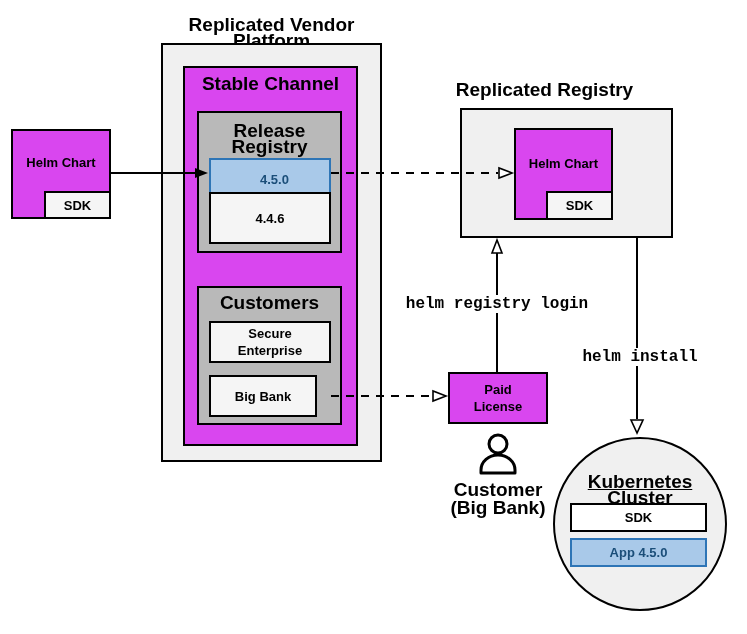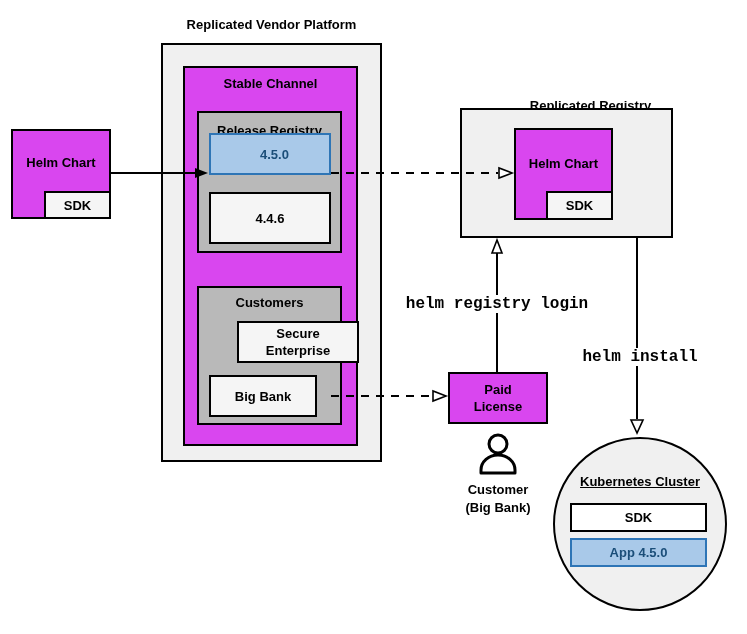--- a/index.html
+++ b/index.html
@@ -6,46 +6,46 @@
     --accent-fill:#a9c9e9;
     --accent-border:#2e75b6;
     --accent-text:#1b4e79;
   }
   html,body{margin:0;padding:0;background:#ffffff;}
   .canvas{
     position:relative;width:747px;height:634px;background:#ffffff;
     font-family:"Liberation Sans",sans-serif;color:#000;overflow:hidden;
   }
   .box{position:absolute;box-sizing:border-box;border:2px solid #000;}
-  .lbl{position:absolute;box-sizing:border-box;font-weight:bold;font-size:13px;text-align:center;line-height:16px;}
+  .lbl{position:absolute;box-sizing:border-box;font-weight:bold;font-size:19px;text-align:center;line-height:16px;}
   .cc{display:flex;align-items:center;justify-content:center;flex-direction:column;font-weight:bold;font-size:13px;line-height:17px;text-align:center;}
   .fill-lightest{background:#f0f0f0;}
   .fill-mid{background:#d946ef;}
   .fill-dark{background:#b9b9b9;}
   .fill-near-white{background:#f5f5f5;}
   .blue{background:var(--accent-fill);border-color:var(--accent-border);color:var(--accent-text);}
   .cmd{position:absolute;font-family:"Liberation Mono","DejaVu Sans Mono",monospace;font-weight:bold;font-size:16px;line-height:18px;text-align:center;z-index:30;}
   .cmd span{background:#ffffff;padding:0 5px;}
   svg.overlay{position:absolute;left:0;top:0;z-index:20;pointer-events:none;}
   
   #platform-label{left:161px;top:17px;width:221px;}
   #platform-box{left:161px;top:43px;width:221px;height:419px;}
   #stable-box{left:183px;top:66px;width:175px;height:380px;}
   #stable-label{left:183px;top:76px;width:175px;}
   #release-box{left:197px;top:111px;width:145px;height:142px;}
   #release-label{left:197px;top:123px;width:145px;}
-  #v450{left:209px;top:133px;width:122px;height:42px;padding-left:9px;}
+  #v450{left:209px;top:158px;width:122px;height:42px;padding-left:9px;}
   #v446{left:209px;top:192px;width:122px;height:52px;}
   #customers-box{left:197px;top:286px;width:145px;height:139px;}
   #customers-label{left:197px;top:295px;width:145px;}
-  #secure-box{left:209px;top:321px;width:122px;height:42px;margin-left:28px;}
+  #secure-box{left:209px;top:321px;width:122px;height:42px;}
   #bigbank-box{left:209px;top:375px;width:108px;height:42px;}
   #helm-src-box{left:11px;top:129px;width:100px;height:90px;padding-bottom:24px;}
   #helm-src-sdk{left:44px;top:191px;width:67px;height:28px;}
-  #registry-label{left:484px;top:82px;width:213px;margin-top:16px;}
+  #registry-label{left:438px;top:82px;width:213px;}
   #registry-box{left:460px;top:108px;width:213px;height:130px;}
   #registry-helm-box{left:514px;top:128px;width:99px;height:92px;padding-bottom:22px;}
   #registry-sdk{left:546px;top:191px;width:67px;height:29px;}
   #paid-box{left:448px;top:372px;width:100px;height:52px;}
   #customer-label{left:438px;top:481px;width:120px;line-height:18px;}
   #k8s-circle{left:553px;top:437px;width:174px;height:174px;border-radius:50%;}
   #k8s-label{left:553px;top:474px;width:174px;text-decoration:underline;}
   #k8s-sdk{left:570px;top:503px;width:137px;height:29px;background:#ffffff;}
   #k8s-app{left:570px;top:538px;width:137px;height:29px;}
   #cmd-login{left:387px;top:295px;width:220px;}

